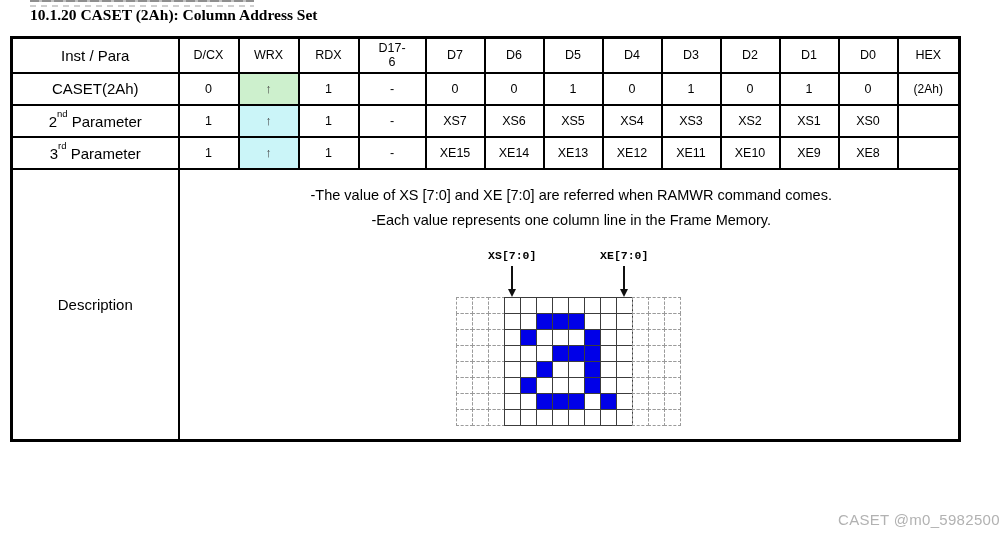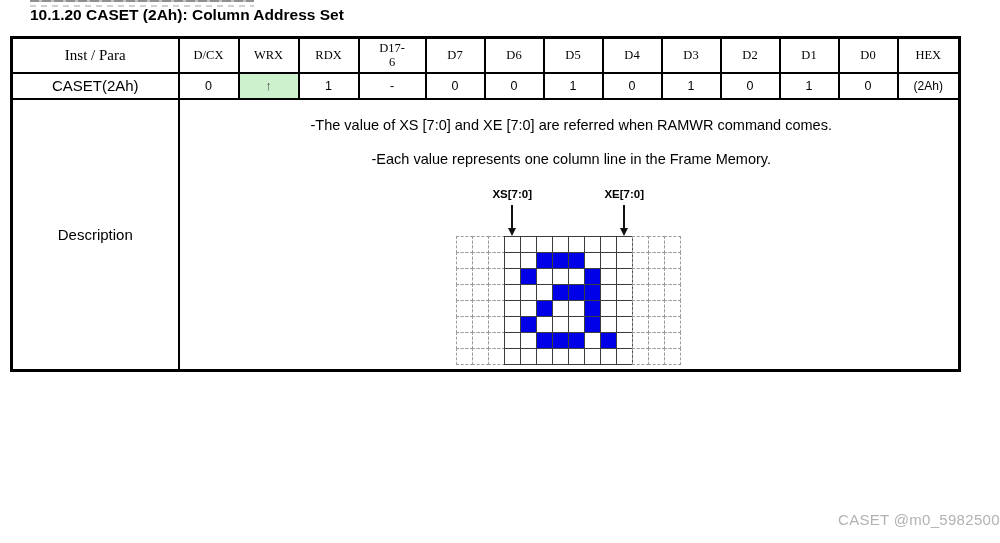--- a/index.html
+++ b/index.html
@@ -4,48 +4,48 @@
 <style>
   html, body { margin:0; padding:0; }
   body {
     width:1000px; height:543px; overflow:hidden; position:relative;
     background:#ffffff; font-family:"Liberation Sans", sans-serif; color:#000;
   }
   .artifact-line1 { position:absolute; left:30px; top:0; width:224px; height:2px;
     background:repeating-linear-gradient(90deg,#8f8f8f 0 9px,#c2c2c2 9px 12px); }
   .artifact-line2 { position:absolute; left:30px; top:5px; width:224px; height:2px;
     background:repeating-linear-gradient(90deg,#cfcfcf 0 6px,transparent 6px 11px); }
-  .page-title { position:absolute; left:30px; top:6px; font-size:15.5px; font-weight:bold; }
+  .page-title { position:absolute; left:30px; top:6px; font-size:15.5px; font-weight:bold;font-family:Liberation Serif, serif; }
 
   table.cmd {
     position:absolute; left:10px; top:36px;
     border-collapse:collapse; table-layout:fixed; width:950px;
     border:3px solid #000;
   }
   table.cmd td { border:2px solid #000; text-align:center; vertical-align:middle; padding:0; overflow:hidden; }
   tr.r-top { height:36px; }
-  tr.r-cols { height:35px;font-family:Liberation Serif, serif; }
-  tr.r-bit { height:26px; }
+  tr.r-cols { height:35px; }
+  tr.r-bit { height:32px; }
   tr.r-desc { height:272px; }
 
   .gray { background:var(--header-gray); font-weight:bold; font-size:15px; }
   .rowhead { font-size:15px; }
   .rowhead sup, .suptxt { font-size:9.5px; position:relative; top:-4px; }
   .colcell { font-size:12.5px; white-space:pre-line; line-height:14px;margin-left:22px; }
   .bitcell { font-size:12.5px; }
   .hexcell { font-size:12px; }
   .wrx-green { background:var(--hl-green); }
   .wrx-cyan  { background:var(--hl-cyan); }
   .arrowtxt { color:#3f3f3f; font-size:13px; }
 
   td.desc-body { vertical-align:top; text-align:left; }
   .desc-lines { padding:4px 0 0 5px; }
-  .desc-line { margin:9px; font-size:14.5px; line-height:25px; white-space:nowrap; }
-
-  .diagram { position:relative; width:225px; margin:16px auto 4px; height:177px; }
+  .desc-line { margin:0; font-size:14.5px; line-height:25px; white-space:nowrap; }
+
+  .diagram { position:relative; width:225px; margin:16px auto 4px; height:177px;font-family:Liberation Mono, monospace; }
   .diag-label { position:absolute; top:0; transform:translateX(-50%);
     font-size:11.5px; font-weight:bold; white-space:nowrap; }
   .xs-pos { left:56px; } .xe-pos { left:168px; }
   .diag-arrow { position:absolute; top:17px; transform:translateX(-50%);
     display:flex; flex-direction:column; align-items:center; }
   .diag-arrow .stem { width:2px; height:23px; background:#101010; }
   .diag-arrow .head { width:0; height:0; border-left:4px solid transparent;
     border-right:4px solid transparent; border-top:8px solid #101010; }
   .pixel-grid { position:absolute; left:0; top:48px; width:225px; height:129px; }
   .gcell { position:absolute; width:17px; height:17px; box-sizing:border-box; background:#fff; }
@@ -109,20 +109,52 @@
         <td class="bitcell">-</td>
         <td class="bitcell">0</td>
         <td class="bitcell">0</td>
         <td class="bitcell">1</td>
         <td class="bitcell">0</td>
         <td class="bitcell">1</td>
         <td class="bitcell">0</td>
         <td class="bitcell">1</td>
         <td class="bitcell">0</td>
         <td class="hexcell">(2Ah)</td>
+      </tr>
+      <tr class="r-bit">
+        <td class="rowhead">2<sup class="suptxt">nd</sup> Parameter</td>
+        <td class="bitcell">1</td>
+        <td class="bitcell arrowtxt wrx-cyan">↑</td>
+        <td class="bitcell">1</td>
+        <td class="bitcell">-</td>
+        <td class="bitcell">XS7</td>
+        <td class="bitcell">XS6</td>
+        <td class="bitcell">XS5</td>
+        <td class="bitcell">XS4</td>
+        <td class="bitcell">XS3</td>
+        <td class="bitcell">XS2</td>
+        <td class="bitcell">XS1</td>
+        <td class="bitcell">XS0</td>
+        <td class="hexcell"></td>
+      </tr>
+      <tr class="r-bit">
+        <td class="rowhead">3<sup class="suptxt">rd</sup> Parameter</td>
+        <td class="bitcell">1</td>
+        <td class="bitcell arrowtxt wrx-cyan">↑</td>
+        <td class="bitcell">1</td>
+        <td class="bitcell">-</td>
+        <td class="bitcell">XE15</td>
+        <td class="bitcell">XE14</td>
+        <td class="bitcell">XE13</td>
+        <td class="bitcell">XE12</td>
+        <td class="bitcell">XE11</td>
+        <td class="bitcell">XE10</td>
+        <td class="bitcell">XE9</td>
+        <td class="bitcell">XE8</td>
+        <td class="hexcell"></td>
       </tr>
     </tbody>
   <tbody>
     <tr class="r-desc">
       <td class="rowhead">Description</td>
       <td class="desc-body" colspan="13">
         <div class="desc-lines">
           <p class="desc-line">-The value of XS [7:0] and XE [7:0] are referred when RAMWR command comes.</p>
           <p class="desc-line">-Each value represents one column line in the Frame Memory.</p>
         </div>

